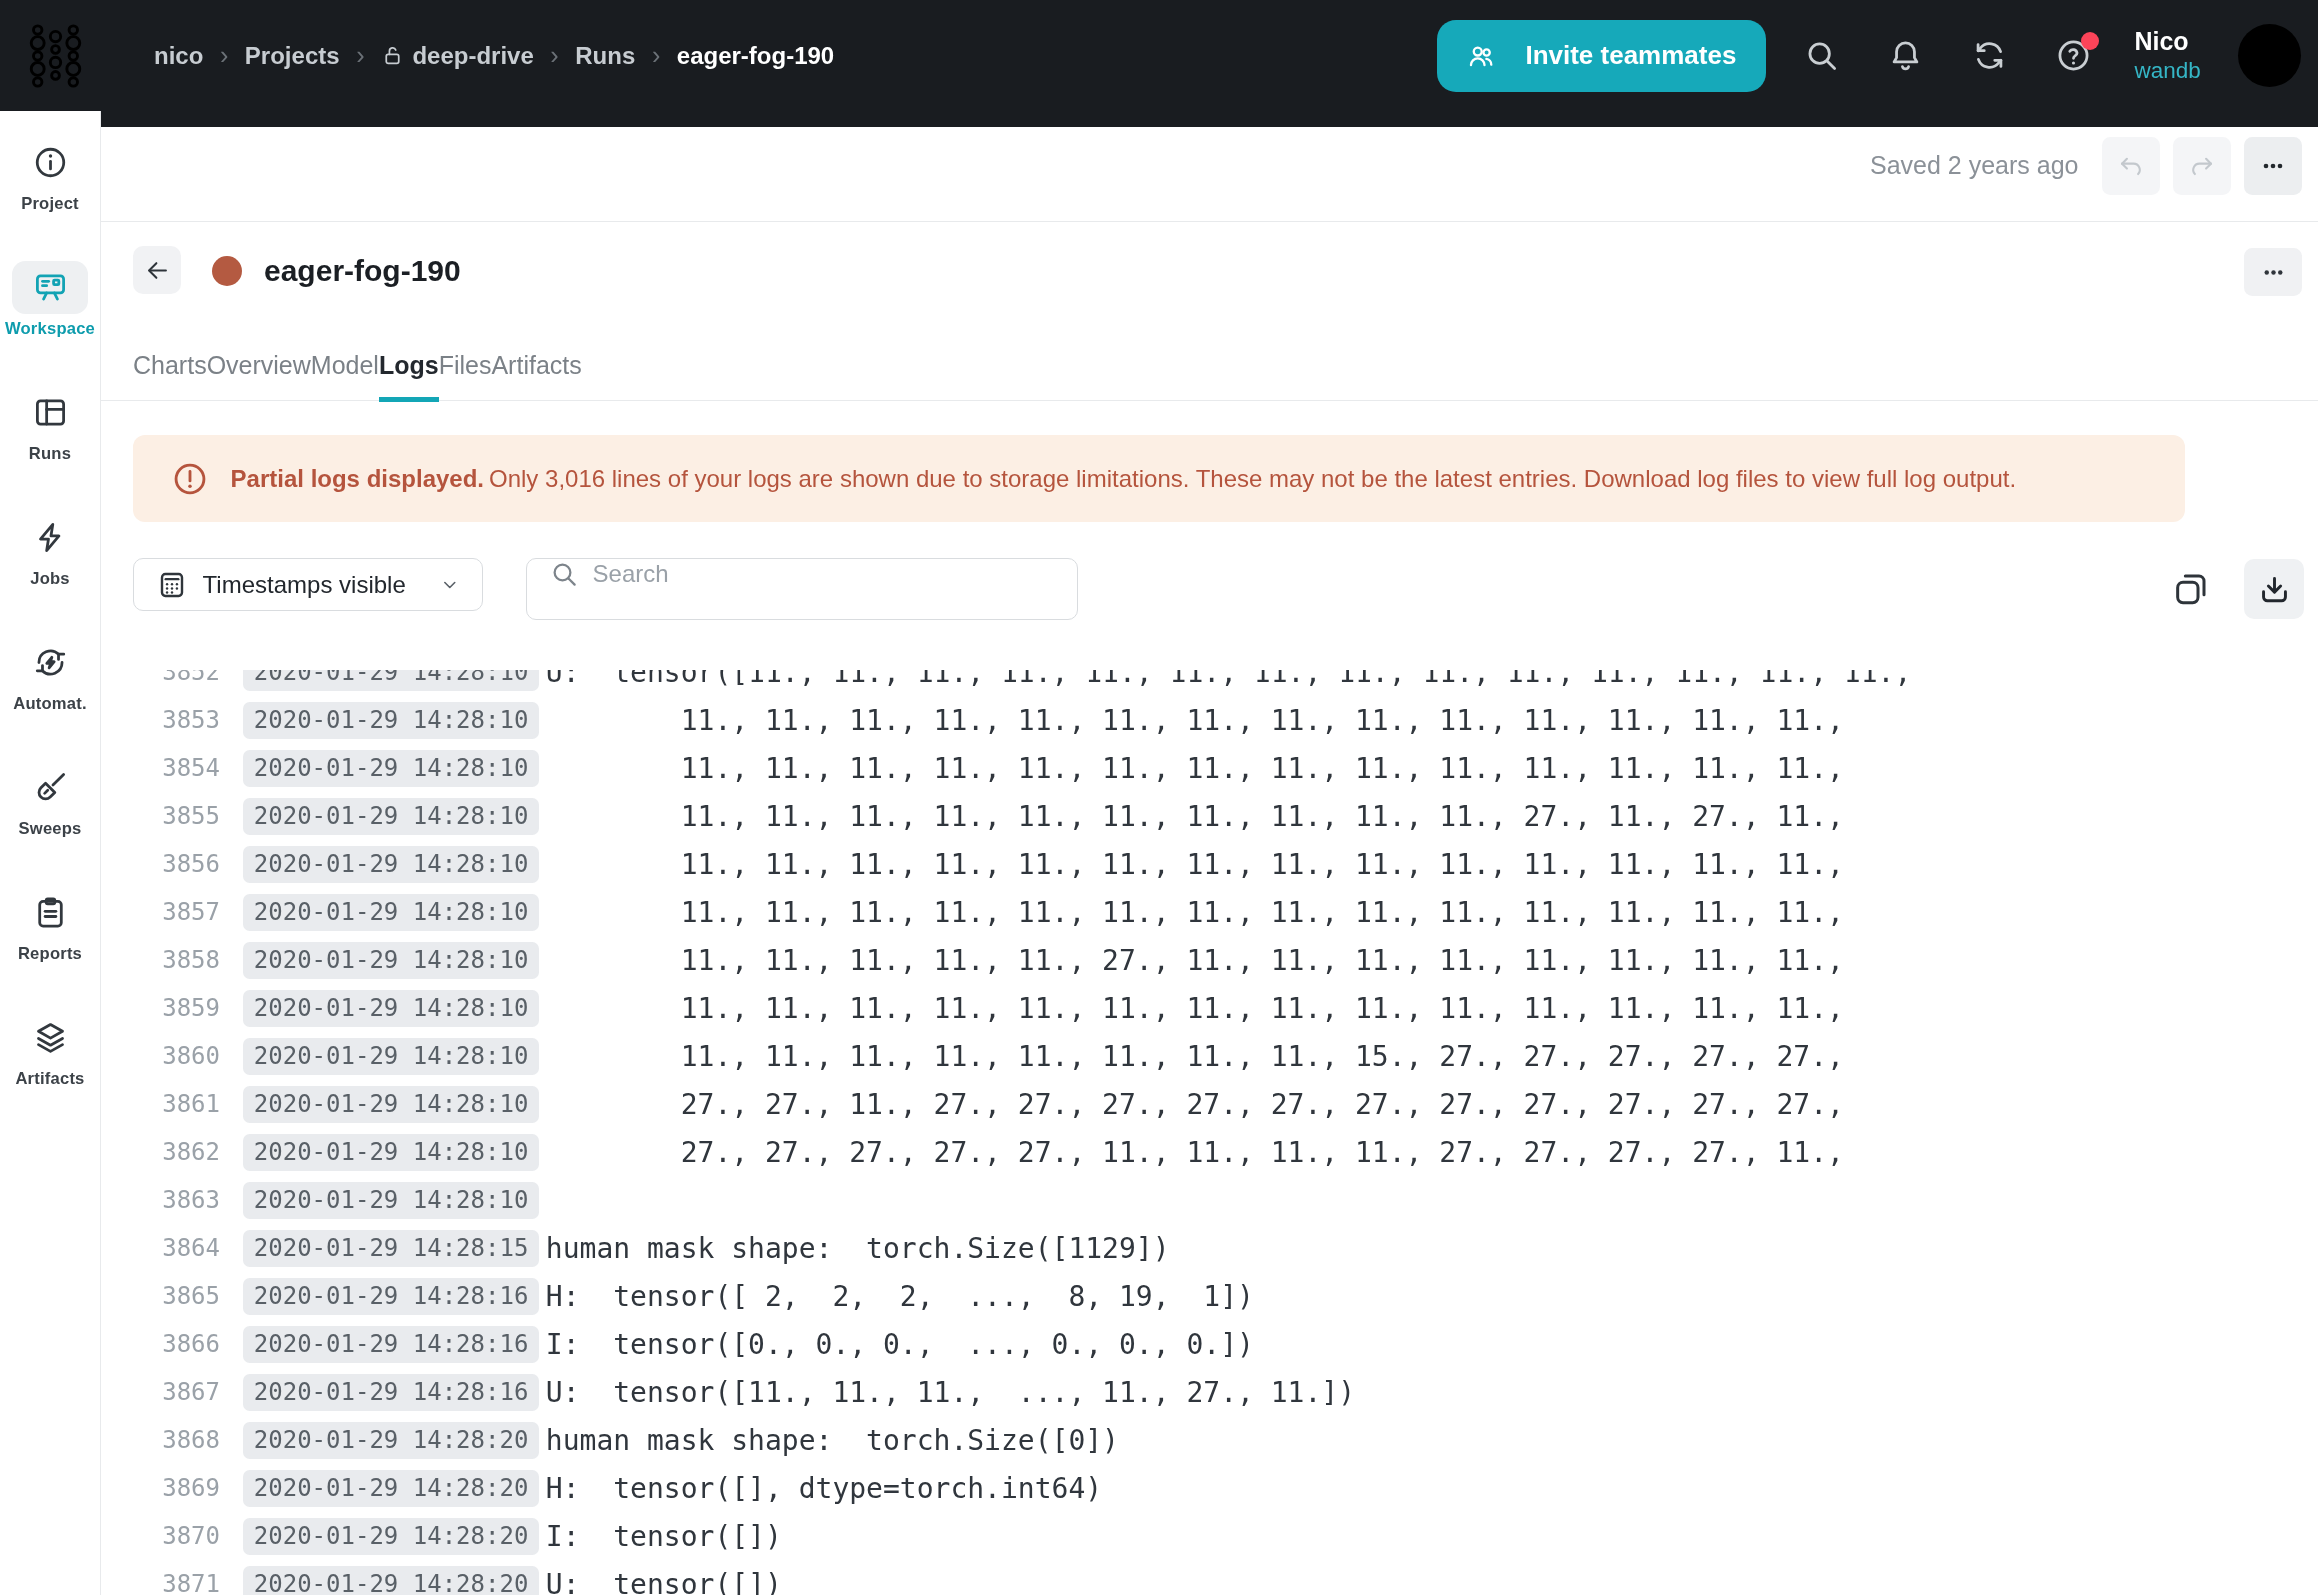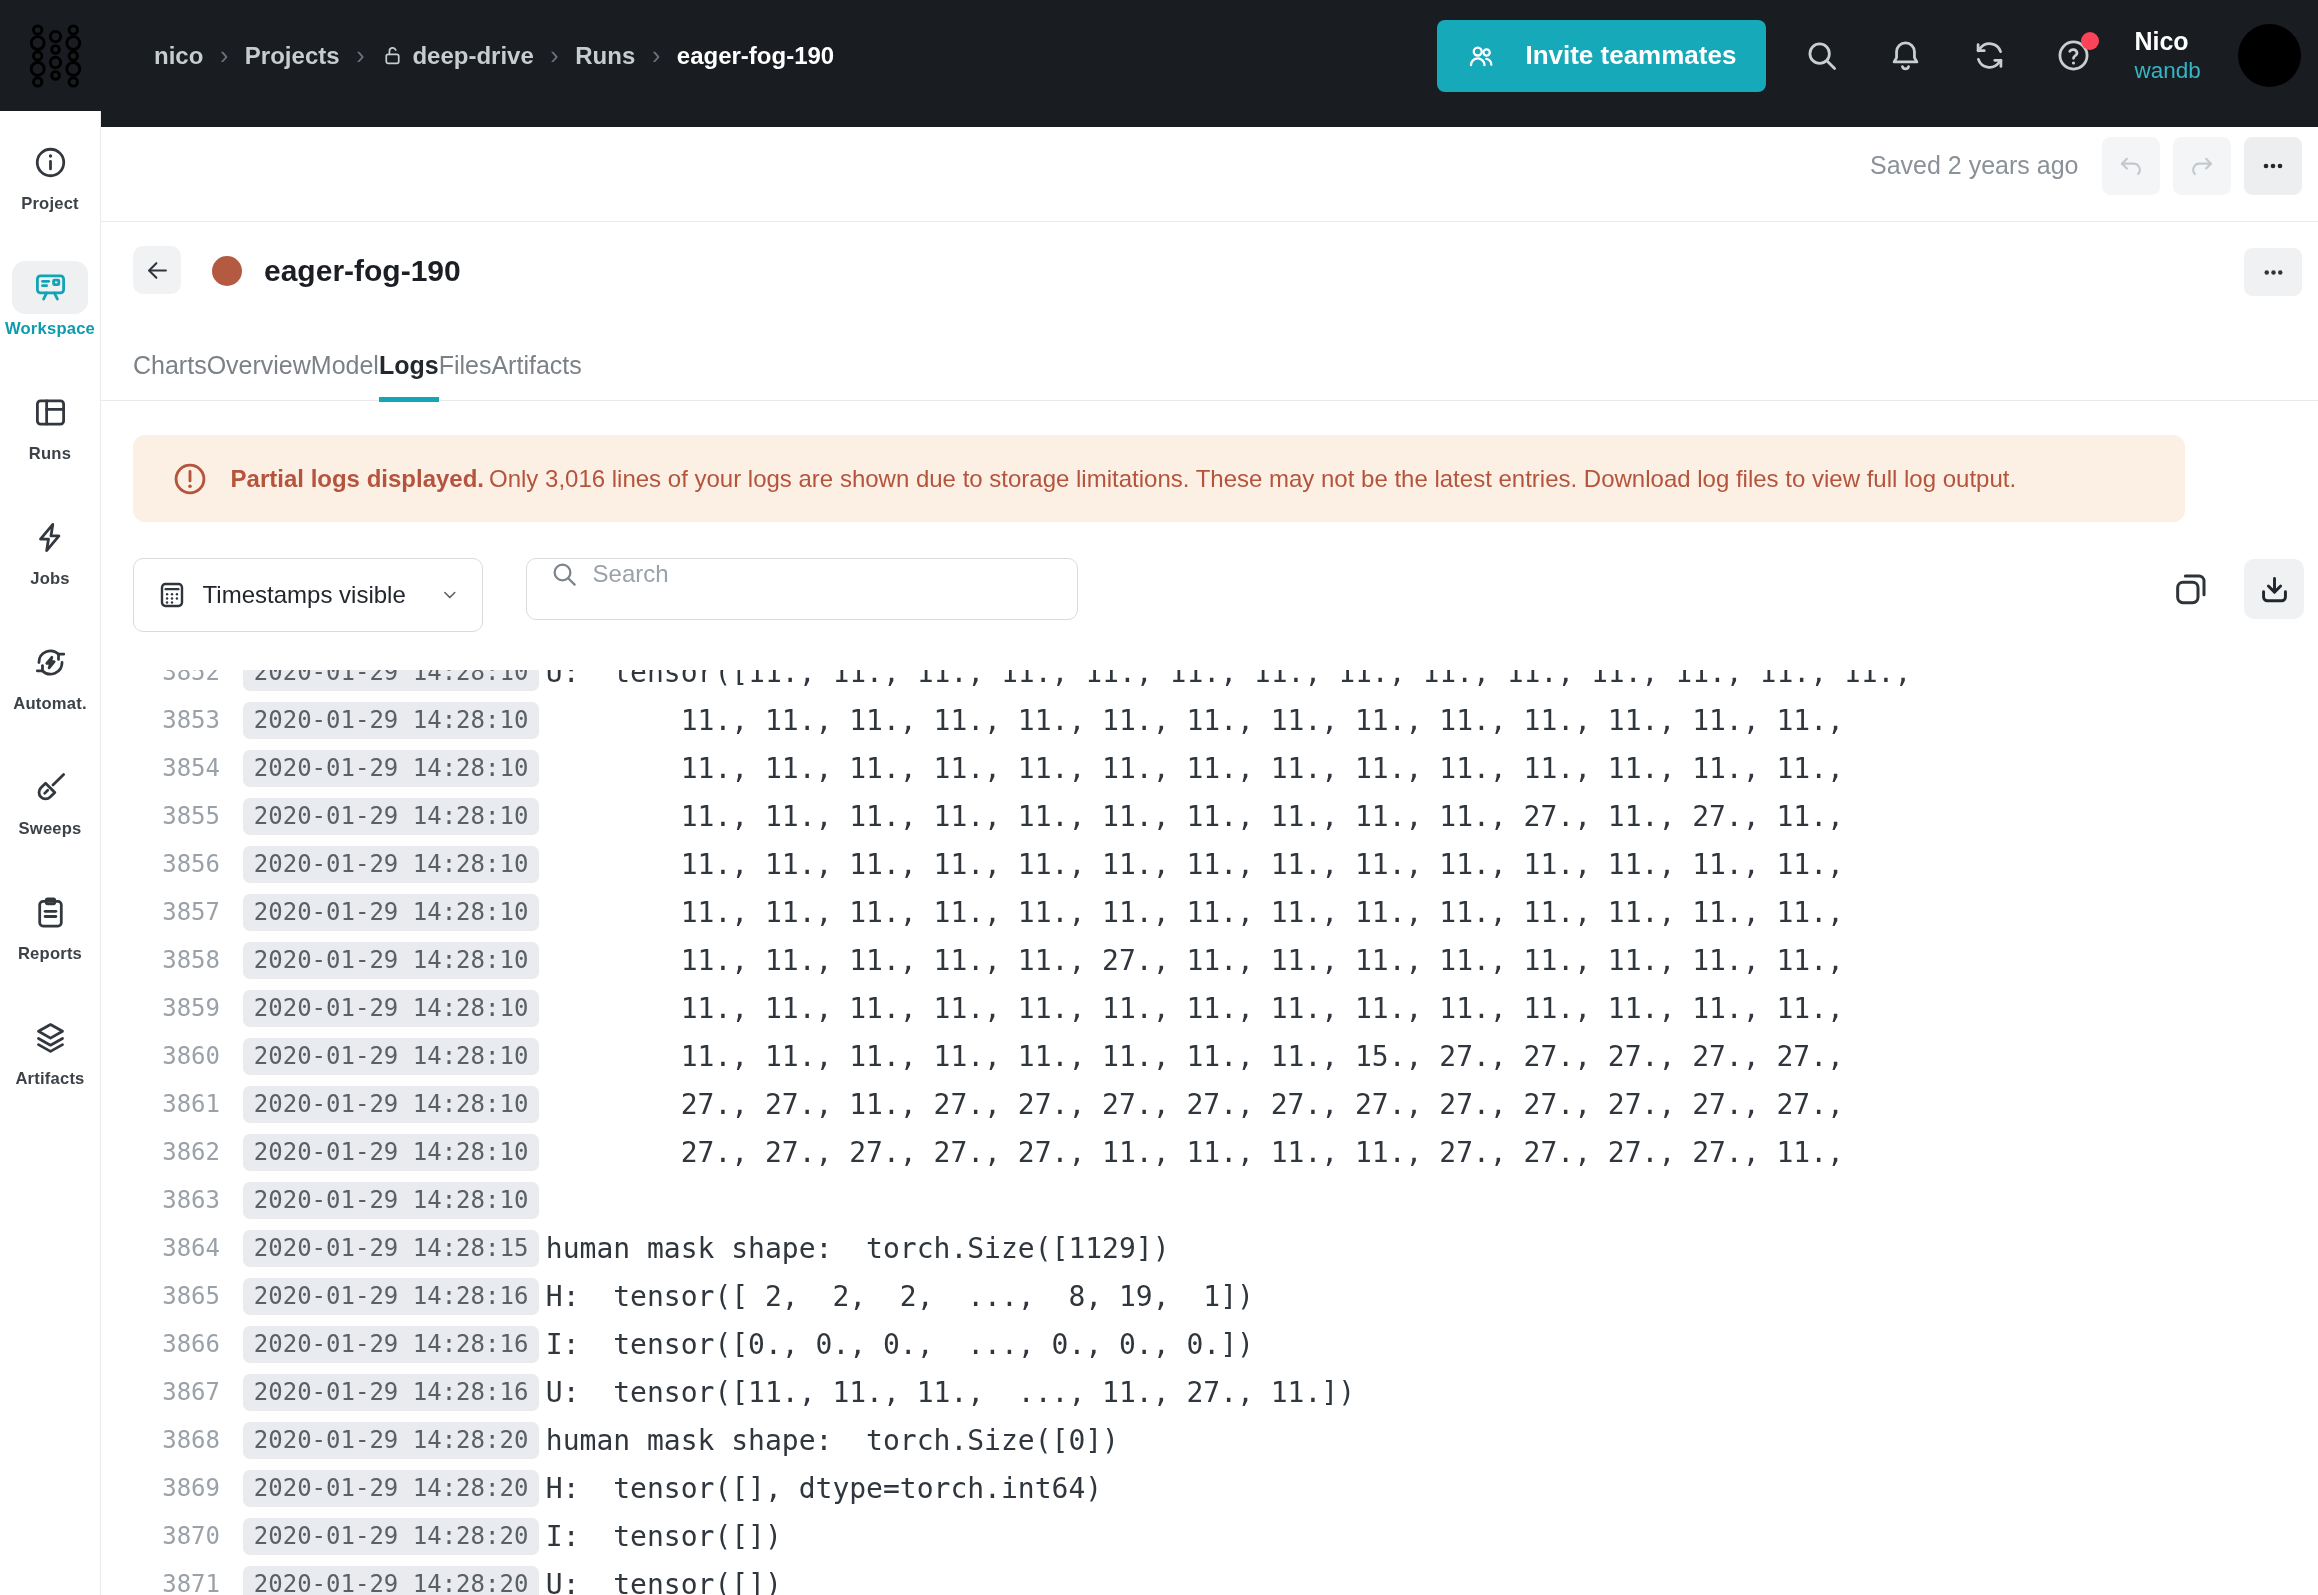--- a/index.html
+++ b/index.html
@@ -12,21 +12,21 @@
 
   
   #navbar{position:absolute;left:0;top:0;width:2319px;height:127px;background:#191c20;}
   #nav-logo{position:absolute;left:28px;top:20px;width:55px;height:72px;}
   #breadcrumb{position:absolute;left:154px;top:0;height:111px;display:flex;align-items:center;gap:16.6px;}
   .crumb{display:flex;align-items:center;gap:8.3px;color:#c7ccd1;font-size:24px;font-weight:600;cursor:pointer;}
   .crumb svg{width:23px;height:23px;color:#c7ccd1;}
   .crumb.current{color:#ffffff;}
   .crumb-sep{color:#6b7177;font-size:25px;}
   #nav-right{position:absolute;right:18.3px;top:0;height:111px;display:flex;align-items:center;gap:37px;}
-  #invite-btn{height:72px;border-radius:8px;background:#16a9ba;color:#ffffff;display:flex;align-items:center;gap:30px;padding:0 30px;font-size:26px;font-weight:600;cursor:pointer;}
+  #invite-btn{height:72px;border-radius:19px;background:#16a9ba;color:#ffffff;display:flex;align-items:center;gap:30px;padding:0 30px;font-size:26px;font-weight:600;cursor:pointer;}
   #invite-btn svg{width:28px;height:28px;stroke-width:2;}
   #nav-icons{display:flex;align-items:center;gap:47px;}
   .nav-icon-btn{position:relative;width:37px;height:37px;color:#c9ced2;cursor:pointer;}
   .nav-icon-btn svg{width:37px;height:37px;}
   .notif-dot{position:absolute;top:-5px;right:-6.7px;width:18.3px;height:18.3px;border-radius:50%;background:#fc4459;}
   #user-block{display:flex;flex-direction:column;align-items:flex-start;margin-left:5px;cursor:pointer;}
   #user-name{color:#ffffff;font-size:25px;font-weight:600;line-height:28px;}
   #user-org{color:#35b6c6;font-size:22.5px;line-height:27px;margin-top:2.5px;}
   #nav-avatar{width:63px;height:63px;border-radius:50%;background:#000;display:flex;align-items:center;justify-content:center;cursor:pointer;}
   #nav-avatar svg{width:35px;height:43px;}
@@ -73,21 +73,21 @@
   .tab.active{color:#23282e;font-weight:600;}
   .tab.active::after{content:"";position:absolute;left:0;right:0;bottom:-1.7px;height:5px;background:#13a6b6;}
 
   
   #banner{position:absolute;left:133px;top:435px;width:2052px;height:87px;border-radius:12px;background:#fcefe4;display:flex;align-items:center;padding-left:38px;box-sizing:border-box;gap:21.6px;}
   #banner svg{width:38px;height:38px;color:#b5543d;flex:none;}
   #banner-text{font-size:24px;color:#b5543d;white-space:nowrap;}
   #banner-text b{font-weight:700;margin-right:5px;}
 
   
-  #ts-dropdown{position:absolute;left:133px;top:558px;height:74px;border:1.7px solid #d9dcdf;border-radius:10px;display:flex;align-items:center;padding:0 21.6px;gap:15px;box-sizing:border-box;background:#fff;cursor:pointer;}
+  #ts-dropdown{position:absolute;left:133px;top:558px;height:53px;border:1.7px solid #d9dcdf;border-radius:10px;display:flex;align-items:center;padding:0 21.6px;gap:15px;box-sizing:border-box;background:#fff;cursor:pointer;}
   #ts-dropdown .cal{width:32px;height:32px;color:#2f353b;}
   #ts-label{font-size:24px;color:#22272d;}
   #ts-dropdown .chev{width:21.6px;height:21.6px;color:#5a6168;margin-left:18.3px;stroke-width:2.2;}
   #search-box{position:absolute;left:526px;top:558px;width:552px;height:62px;border:1.7px solid #d9dcdf;border-radius:10px;display:flex;align-items:flex-start;padding:0 22px;gap:11.6px;box-sizing:border-box;background:#fff;}
   #search-box svg{width:30px;height:30px;color:#7d848b;flex:none;}
   #search-input{border:none;outline:none;font-size:24px;color:#22272d;width:100%;font-family:"Liberation Sans",sans-serif;background:transparent;}
   #search-input::placeholder{color:#9aa1a8;}
   #copy-btn{position:absolute;left:2171px;top:569px;width:40px;height:40px;color:#2e343a;cursor:pointer;}
   #copy-btn svg{width:40px;height:40px;}
   #download-btn{position:absolute;left:2244px;top:559px;width:60px;height:60px;border-radius:10px;background:#eff1f3;display:flex;align-items:center;justify-content:center;color:#22272d;cursor:pointer;}

